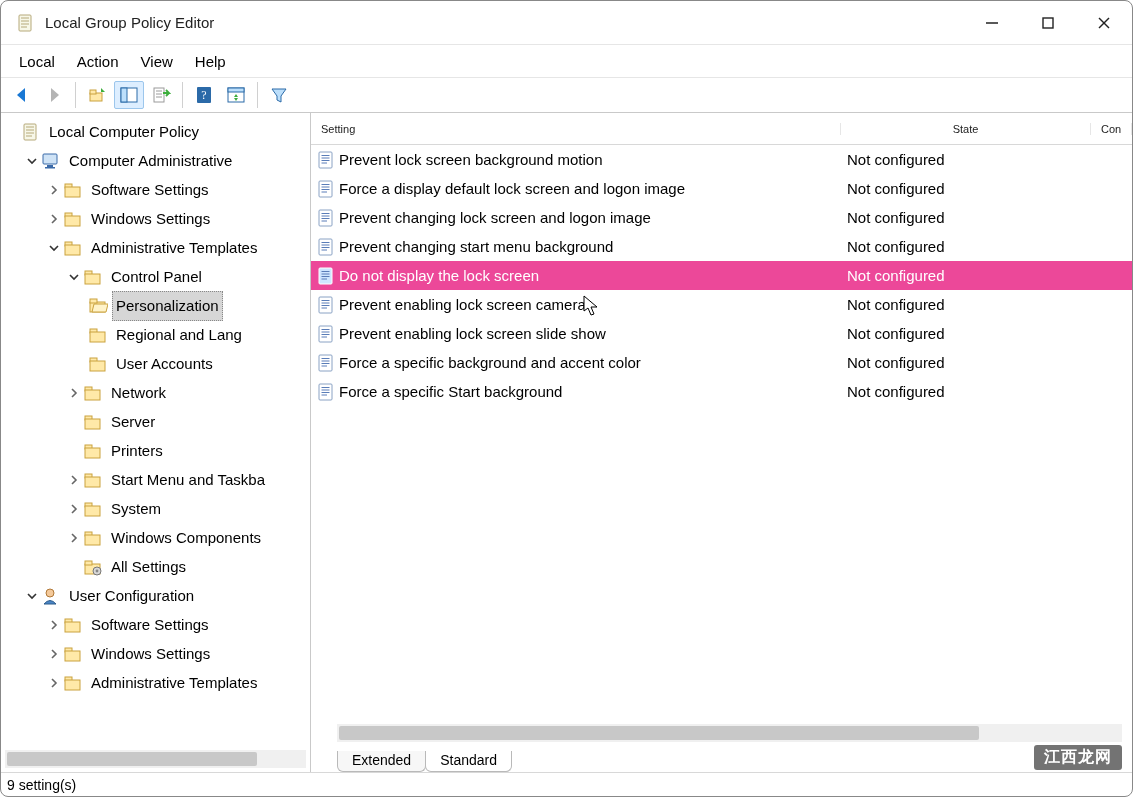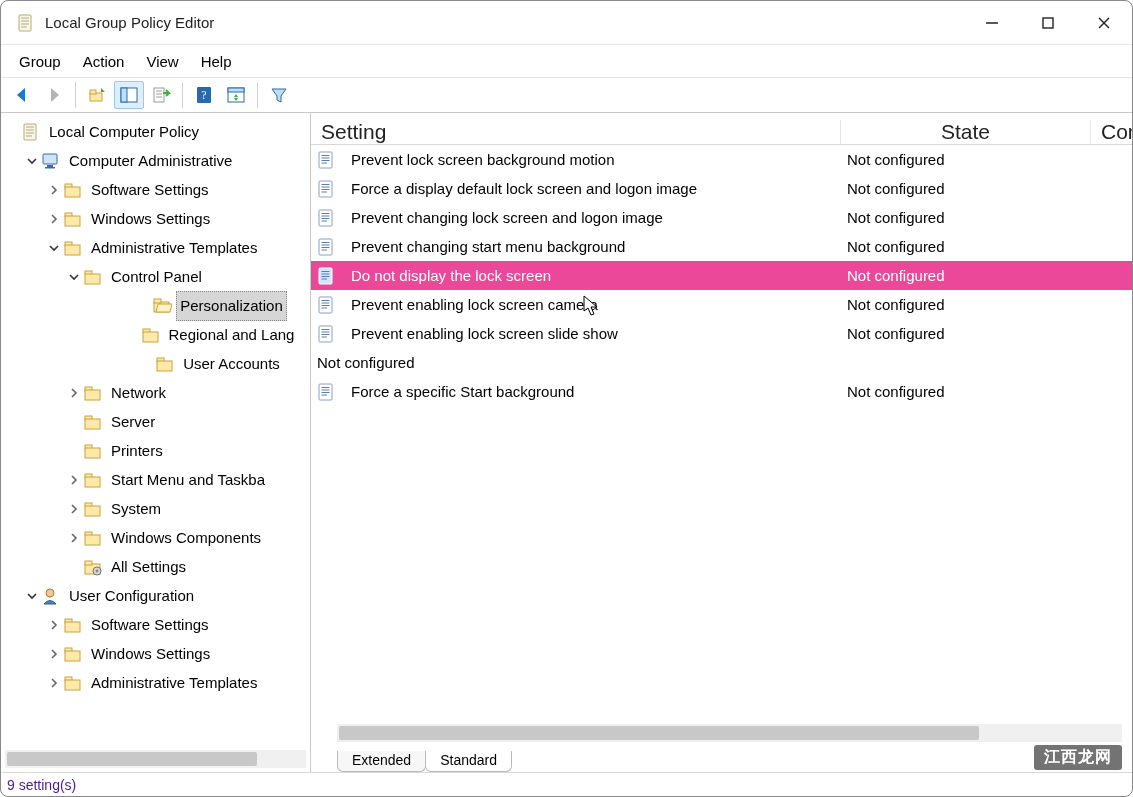--- a/index.html
+++ b/index.html
@@ -98,54 +98,54 @@
   }
   .tree-row .icon {
     width: 20px; height: 20px; margin-right: 4px;
     display: inline-flex; align-items: center; justify-content: center;
   }
   .tree-row .label { padding: 0 4px; }
   .indent-0 { padding-left: 20px; }
   .indent-1 { padding-left: 22px; }
   .indent-2 { padding-left: 44px; }
   .indent-3 { padding-left: 64px; }
-  .indent-4 { padding-left: 110px; justify-content: center; }
+  .indent-4 { padding-left: 69px; }
 
   
   .grid-pane {
     flex: 1;
     display: flex;
     flex-direction: column;
     min-width: 0;
   }
   .grid-header {
     height: 32px;
     display: flex;
-    align-items: flex-end;
+    align-items: center;
     border-bottom: 1px solid #d8d8d8;
-    font-size: 21px;
+    font-size: 11px;
     color: #222;
   }
   .grid-header .col {
     display: flex; align-items: center;
     padding: 0 10px;
     border-right: 1px solid #e6e6e6;
   }
   .col-setting { flex: 0 0 530px; }
   .col-state   { flex: 0 0 250px; justify-content: center; }
   .col-comment { flex: 1; justify-content: flex-end; }
   .grid-body { flex: 1; overflow: hidden; position: relative; }
   .grid-row {
     height: 29px;
     display: flex; align-items: center;
     font-size: 15px;
   }
   .grid-row.sel { background: #ec4899; color: #fff; }
   .grid-row .cell-setting {
-    flex: 0 0 530px; display: flex; align-items: center; padding-left: 6px; gap: 16px;
+    flex: 0 0 530px; display: flex; align-items: center; padding-left: 6px; gap: 4px;
   }
   .grid-row .cell-state {
     flex: 0 0 250px; padding-left: 6px;
   }
   .grid-row .itemicon { width: 18px; height: 18px; flex: 0 0 18px; }
   .grid-row.sel .itemicon svg .page-fill { fill: #cfe6ff; }
   .grid-row.sel .itemicon svg .page-stroke { stroke: #fff; }
 
   
   .tabs-row {
@@ -186,21 +186,21 @@
   .grid-pane .hscroll .thumb { left: 2px; width: 640px; }
 
   
   .statusbar {
     height: 24px;
     border-top: 1px solid #d8d8d8;
     display: flex;
     align-items: center;
     padding: 0 6px;
     font-size: 14px;
-    color: #4c1d95;
+    color: #000000;
   }
 
   
   .watermark {
     position: absolute;
     right: 10px; bottom: 26px;
     font-size: 16px;
     font-weight: 700;
     color: #fff;
     background: rgba(0,0,0,.55);
@@ -252,21 +252,21 @@
       <div class="win-btn">
         <svg viewBox="0 0 14 14">
             <line x1="2" y1="2" x2="12" y2="12" stroke="#222" stroke-width="1.4"></line>
             <line x1="12" y1="2" x2="2" y2="12" stroke="#222" stroke-width="1.4"></line>
           </svg>
       </div>
     </div>
   </div>
 
   <div class="menubar">
-    <span class="menu-item">Group</span>
+    <span class="menu-item">Local</span>
     <span class="menu-item">Action</span>
     <span class="menu-item">View</span>
     <span class="menu-item">Help</span>
   </div>
 
   <div class="toolbar">
     <div class="tool-btn">
       <svg viewBox="0 0 20 20">
           <path d="M13 3 L5 10 L13 17 Z" fill="#1978d4"></path>
         </svg>
@@ -691,20 +691,31 @@
                   <line x1="4.5" y1="4.5" x2="12.5" y2="4.5" stroke="#5a7db8"></line>
                   <line x1="4.5" y1="7" x2="12.5" y2="7" stroke="#5a7db8"></line>
                   <line x1="4.5" y1="9.5" x2="12.5" y2="9.5" stroke="#5a7db8"></line>
                   <line x1="4.5" y1="12" x2="10" y2="12" stroke="#5a7db8"></line>
                 </svg></span>
               <span>Prevent enabling lock screen slide show</span>
             </div>
             <div class="cell-state">Not configured</div>
           </div>
           <div class="grid-row">
+            <div class="cell-setting">
+              <span class="itemicon"><svg viewBox="0 0 18 18">
+                  <rect class="page-fill" x="2" y="1" width="13" height="16" rx="1" fill="#ffffff"></rect>
+                  <rect class="page-stroke" x="2" y="1" width="13" height="16" rx="1" fill="none" stroke="#8aa2c4"></rect>
+                  <line x1="4.5" y1="4.5" x2="12.5" y2="4.5" stroke="#5a7db8"></line>
+                  <line x1="4.5" y1="7" x2="12.5" y2="7" stroke="#5a7db8"></line>
+                  <line x1="4.5" y1="9.5" x2="12.5" y2="9.5" stroke="#5a7db8"></line>
+                  <line x1="4.5" y1="12" x2="10" y2="12" stroke="#5a7db8"></line>
+                </svg></span>
+              <span>Force a specific background and accent color</span>
+            </div>
             <div class="cell-state">Not configured</div>
           </div>
           <div class="grid-row">
             <div class="cell-setting">
               <span class="itemicon"><svg viewBox="0 0 18 18">
                   <rect class="page-fill" x="2" y="1" width="13" height="16" rx="1" fill="#ffffff"></rect>
                   <rect class="page-stroke" x="2" y="1" width="13" height="16" rx="1" fill="none" stroke="#8aa2c4"></rect>
                   <line x1="4.5" y1="4.5" x2="12.5" y2="4.5" stroke="#5a7db8"></line>
                   <line x1="4.5" y1="7" x2="12.5" y2="7" stroke="#5a7db8"></line>
                   <line x1="4.5" y1="9.5" x2="12.5" y2="9.5" stroke="#5a7db8"></line>

